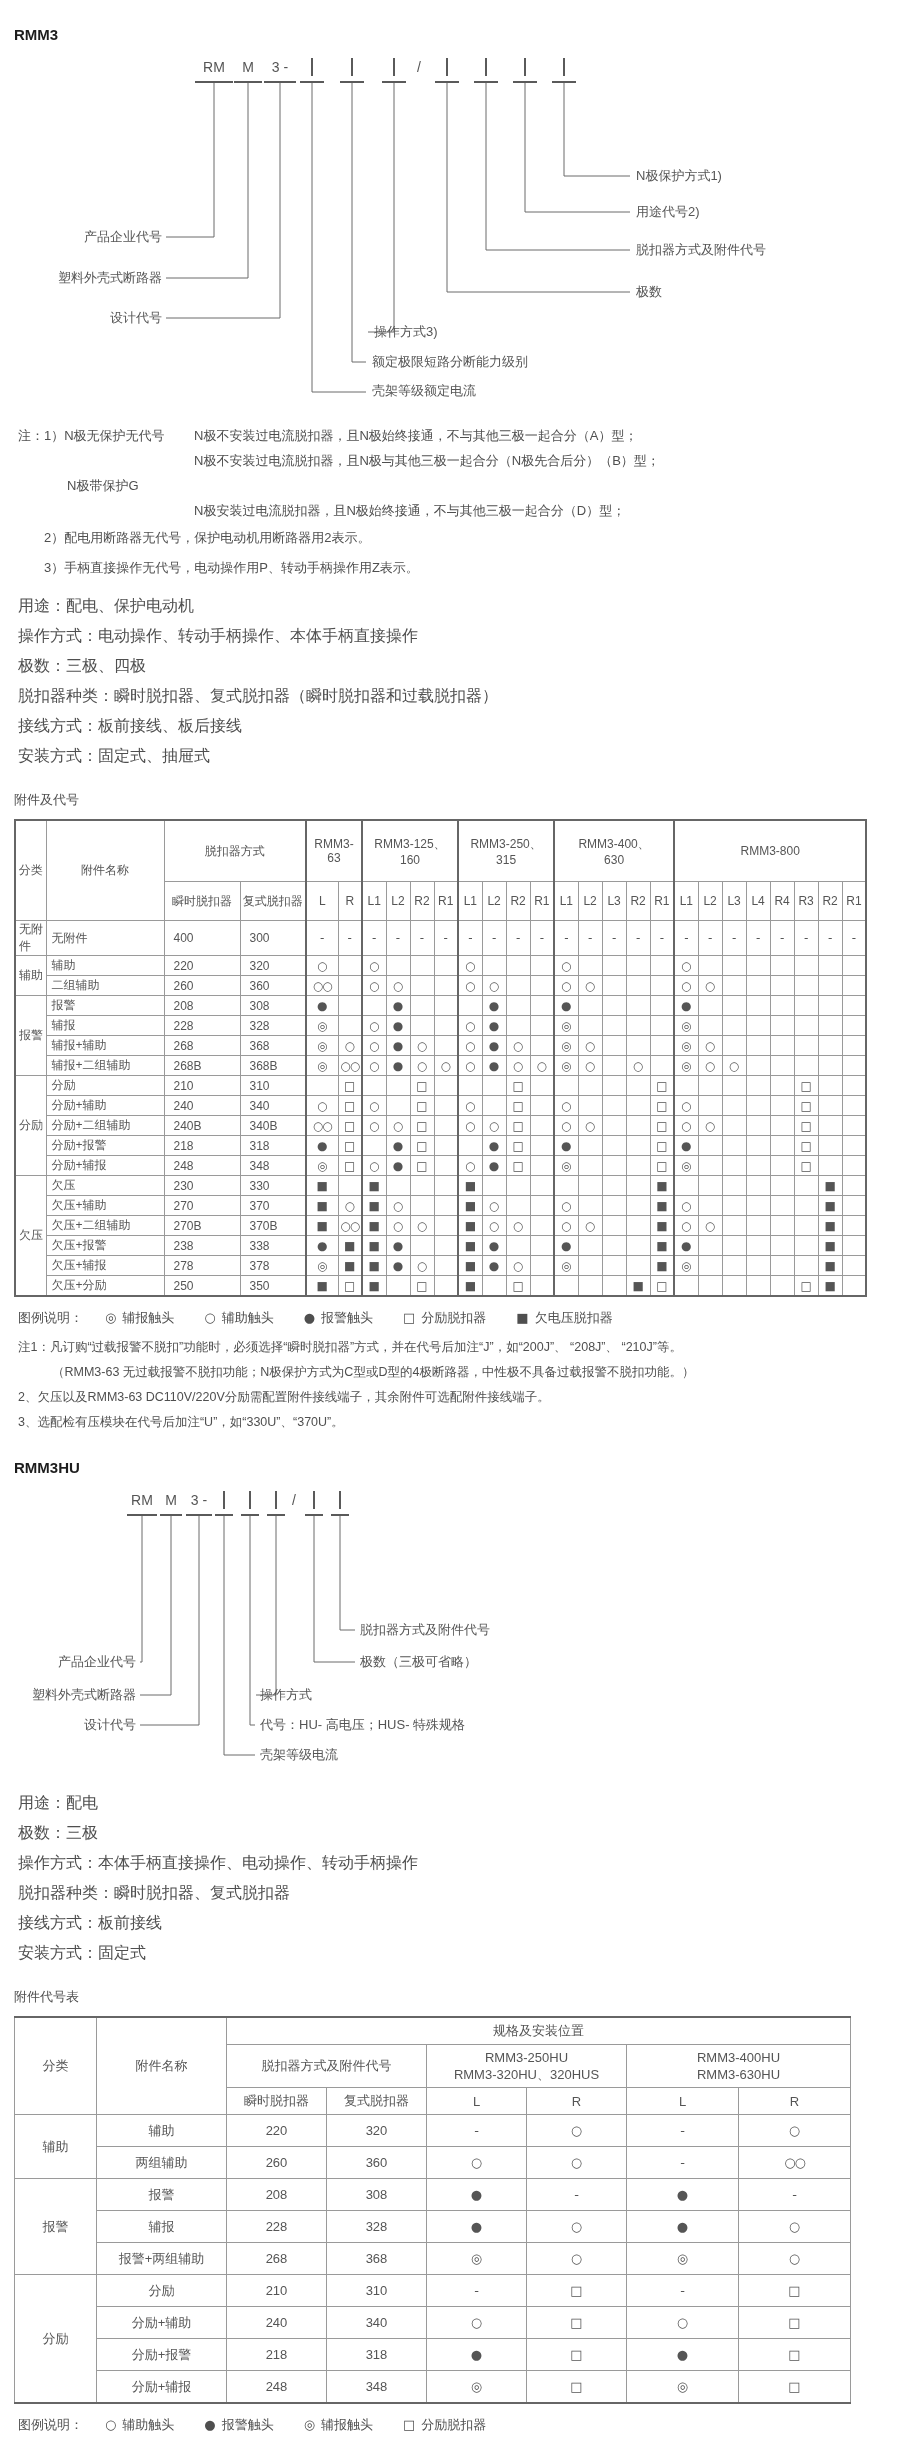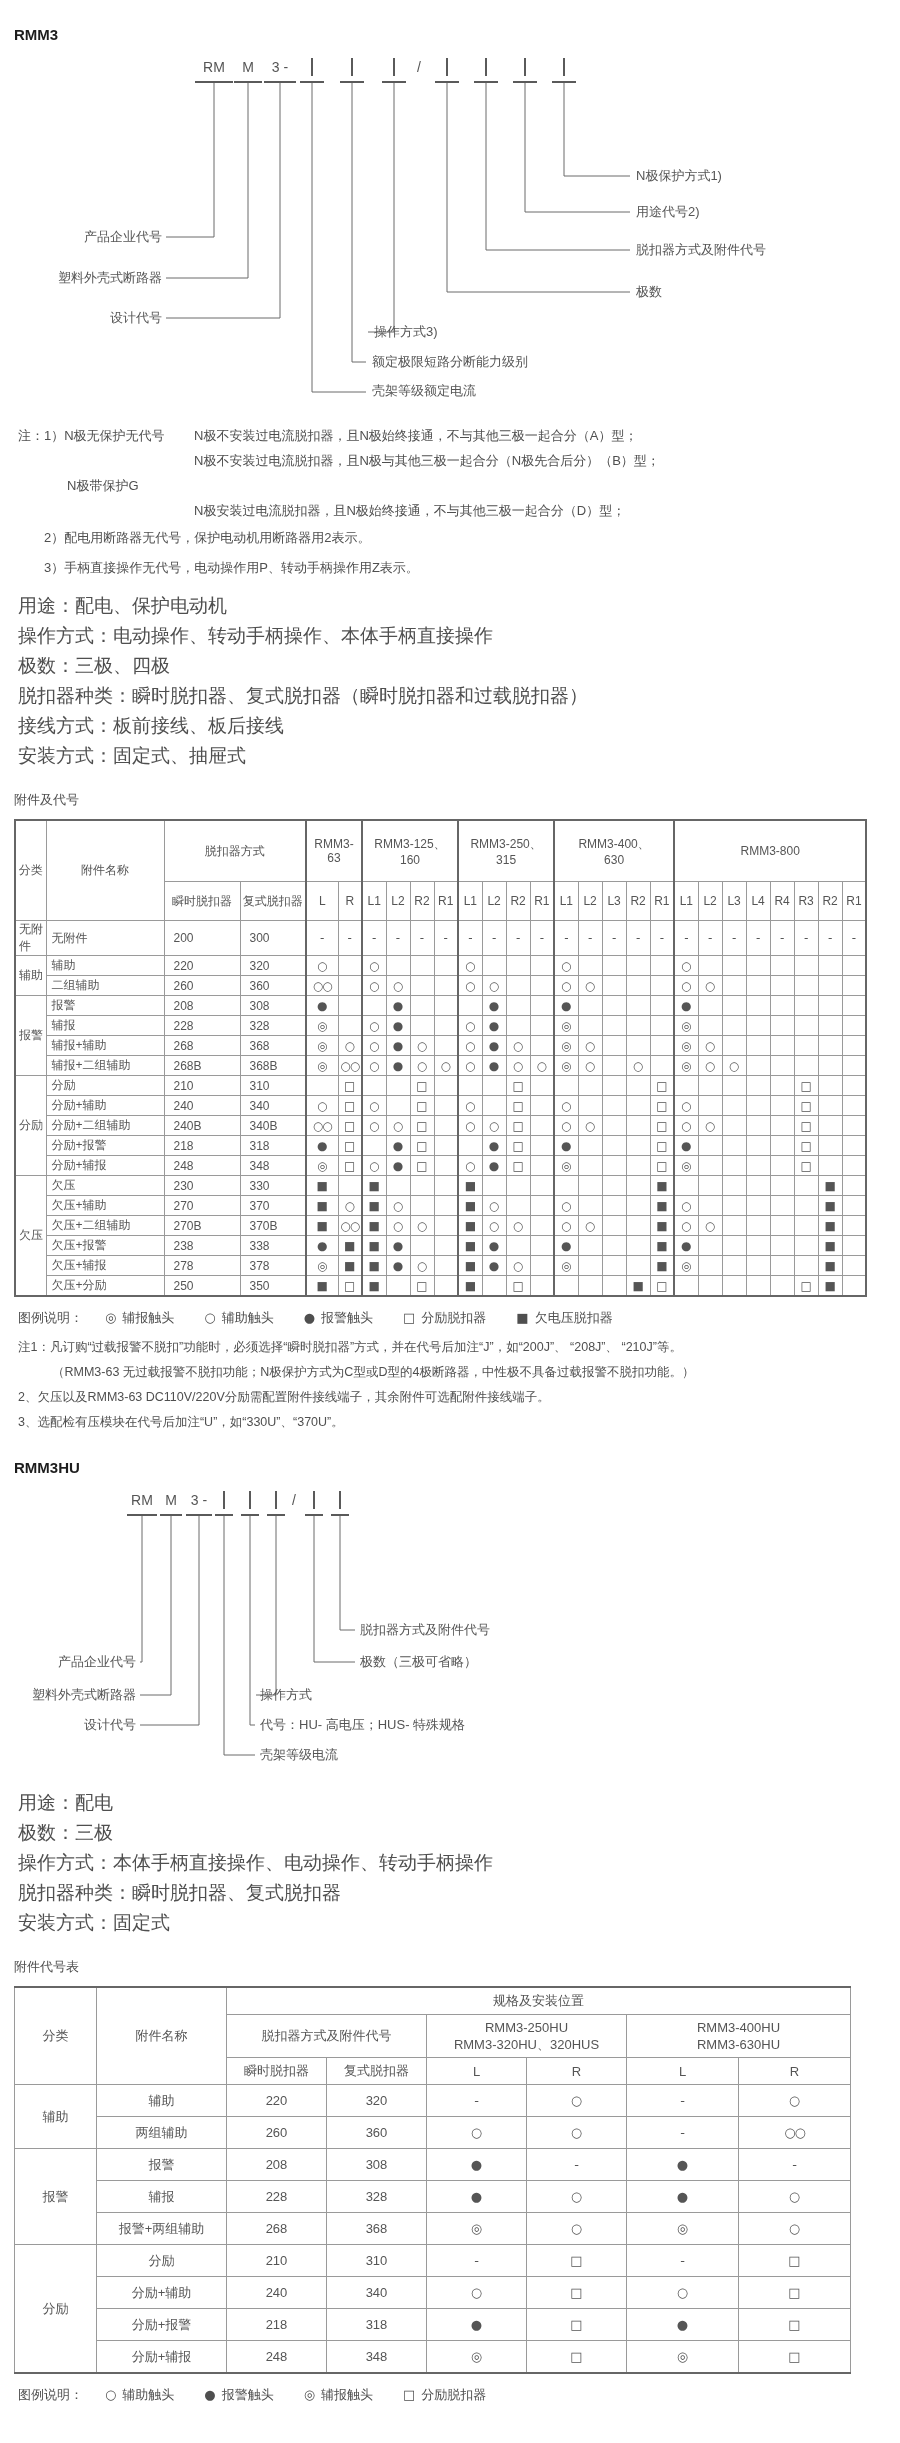--- a/index.html
+++ b/index.html
@@ -19,21 +19,21 @@
   .lbl.left{left:0;text-align:right;}
   .d1 .lbl.left{width:148px;}
   .d2 .lbl.left{width:122px;}
   
   .notes{margin:4px 0 0 4px;font-size:13px;}
   .nrow{display:flex;line-height:25px;}
   .nlabel{width:176px;flex:none;}
   .nlabel.ind{padding-left:49px;box-sizing:border-box;}
   .ntext{flex:1;}
   .nother{margin-left:26px;line-height:30px;}
-  .specs{margin:8px 0 0 4px;font-size:19px;}
+  .specs{margin:8px 0 0 4px;font-size:16px;}
   .specs div{line-height:30px;}
   .tbl-title{font-size:13px;color:#4f4f4f;margin:20px 0 10px 0;}
   
   table{border-collapse:collapse;table-layout:fixed;}
   th,td{border:1px solid #9a9a9a;text-align:center;font-weight:normal;color:#555;
         overflow:hidden;padding:0;}
   #t1{width:851px;border:2px solid #666;}
   #t1 th{font-size:12px;padding:8px 0;}
   #t1 thead tr:first-child th{height:44px;}
   #t1 thead tr:last-child th{height:22px;}
@@ -213,21 +213,21 @@
         <th>R4</th>
         <th>R3</th>
         <th>R2</th>
         <th>R1</th>
       </tr>
     </thead>
     <tbody>
       <tr>
         <td class="cat" rowspan="1">无附件</td>
         <td class="name">无附件</td>
-        <td class="code">200</td>
+        <td class="code">400</td>
         <td class="code">300</td>
         <td class="sym gl">-</td>
         <td class="sym">-</td>
         <td class="sym gl">-</td>
         <td class="sym">-</td>
         <td class="sym">-</td>
         <td class="sym">-</td>
         <td class="sym gl">-</td>
         <td class="sym">-</td>
         <td class="sym">-</td>
@@ -780,20 +780,21 @@
   <div class="lbl" style="left:246px;top:268px;">壳架等级电流</div>
   <div class="lbl" style="left:346px;top:143px;">脱扣器方式及附件代号</div>
   <div class="lbl" style="left:346px;top:175px;">极数（三极可省略）</div>
 </div>
 
 <div class="specs">
   <div>用途：配电</div>
   <div>极数：三极</div>
   <div>操作方式：本体手柄直接操作、电动操作、转动手柄操作</div>
   <div>脱扣器种类：瞬时脱扣器、复式脱扣器</div>
+  <div>接线方式：板前接线</div>
   <div>安装方式：固定式</div>
 </div>
 
 <div class="tbl-title">附件代号表</div>
 <table id="t2">
     <colgroup>
       <col style="width: 82px;">
       <col style="width: 130px;">
       <col style="width: 100px;">
       <col style="width: 100px;">

